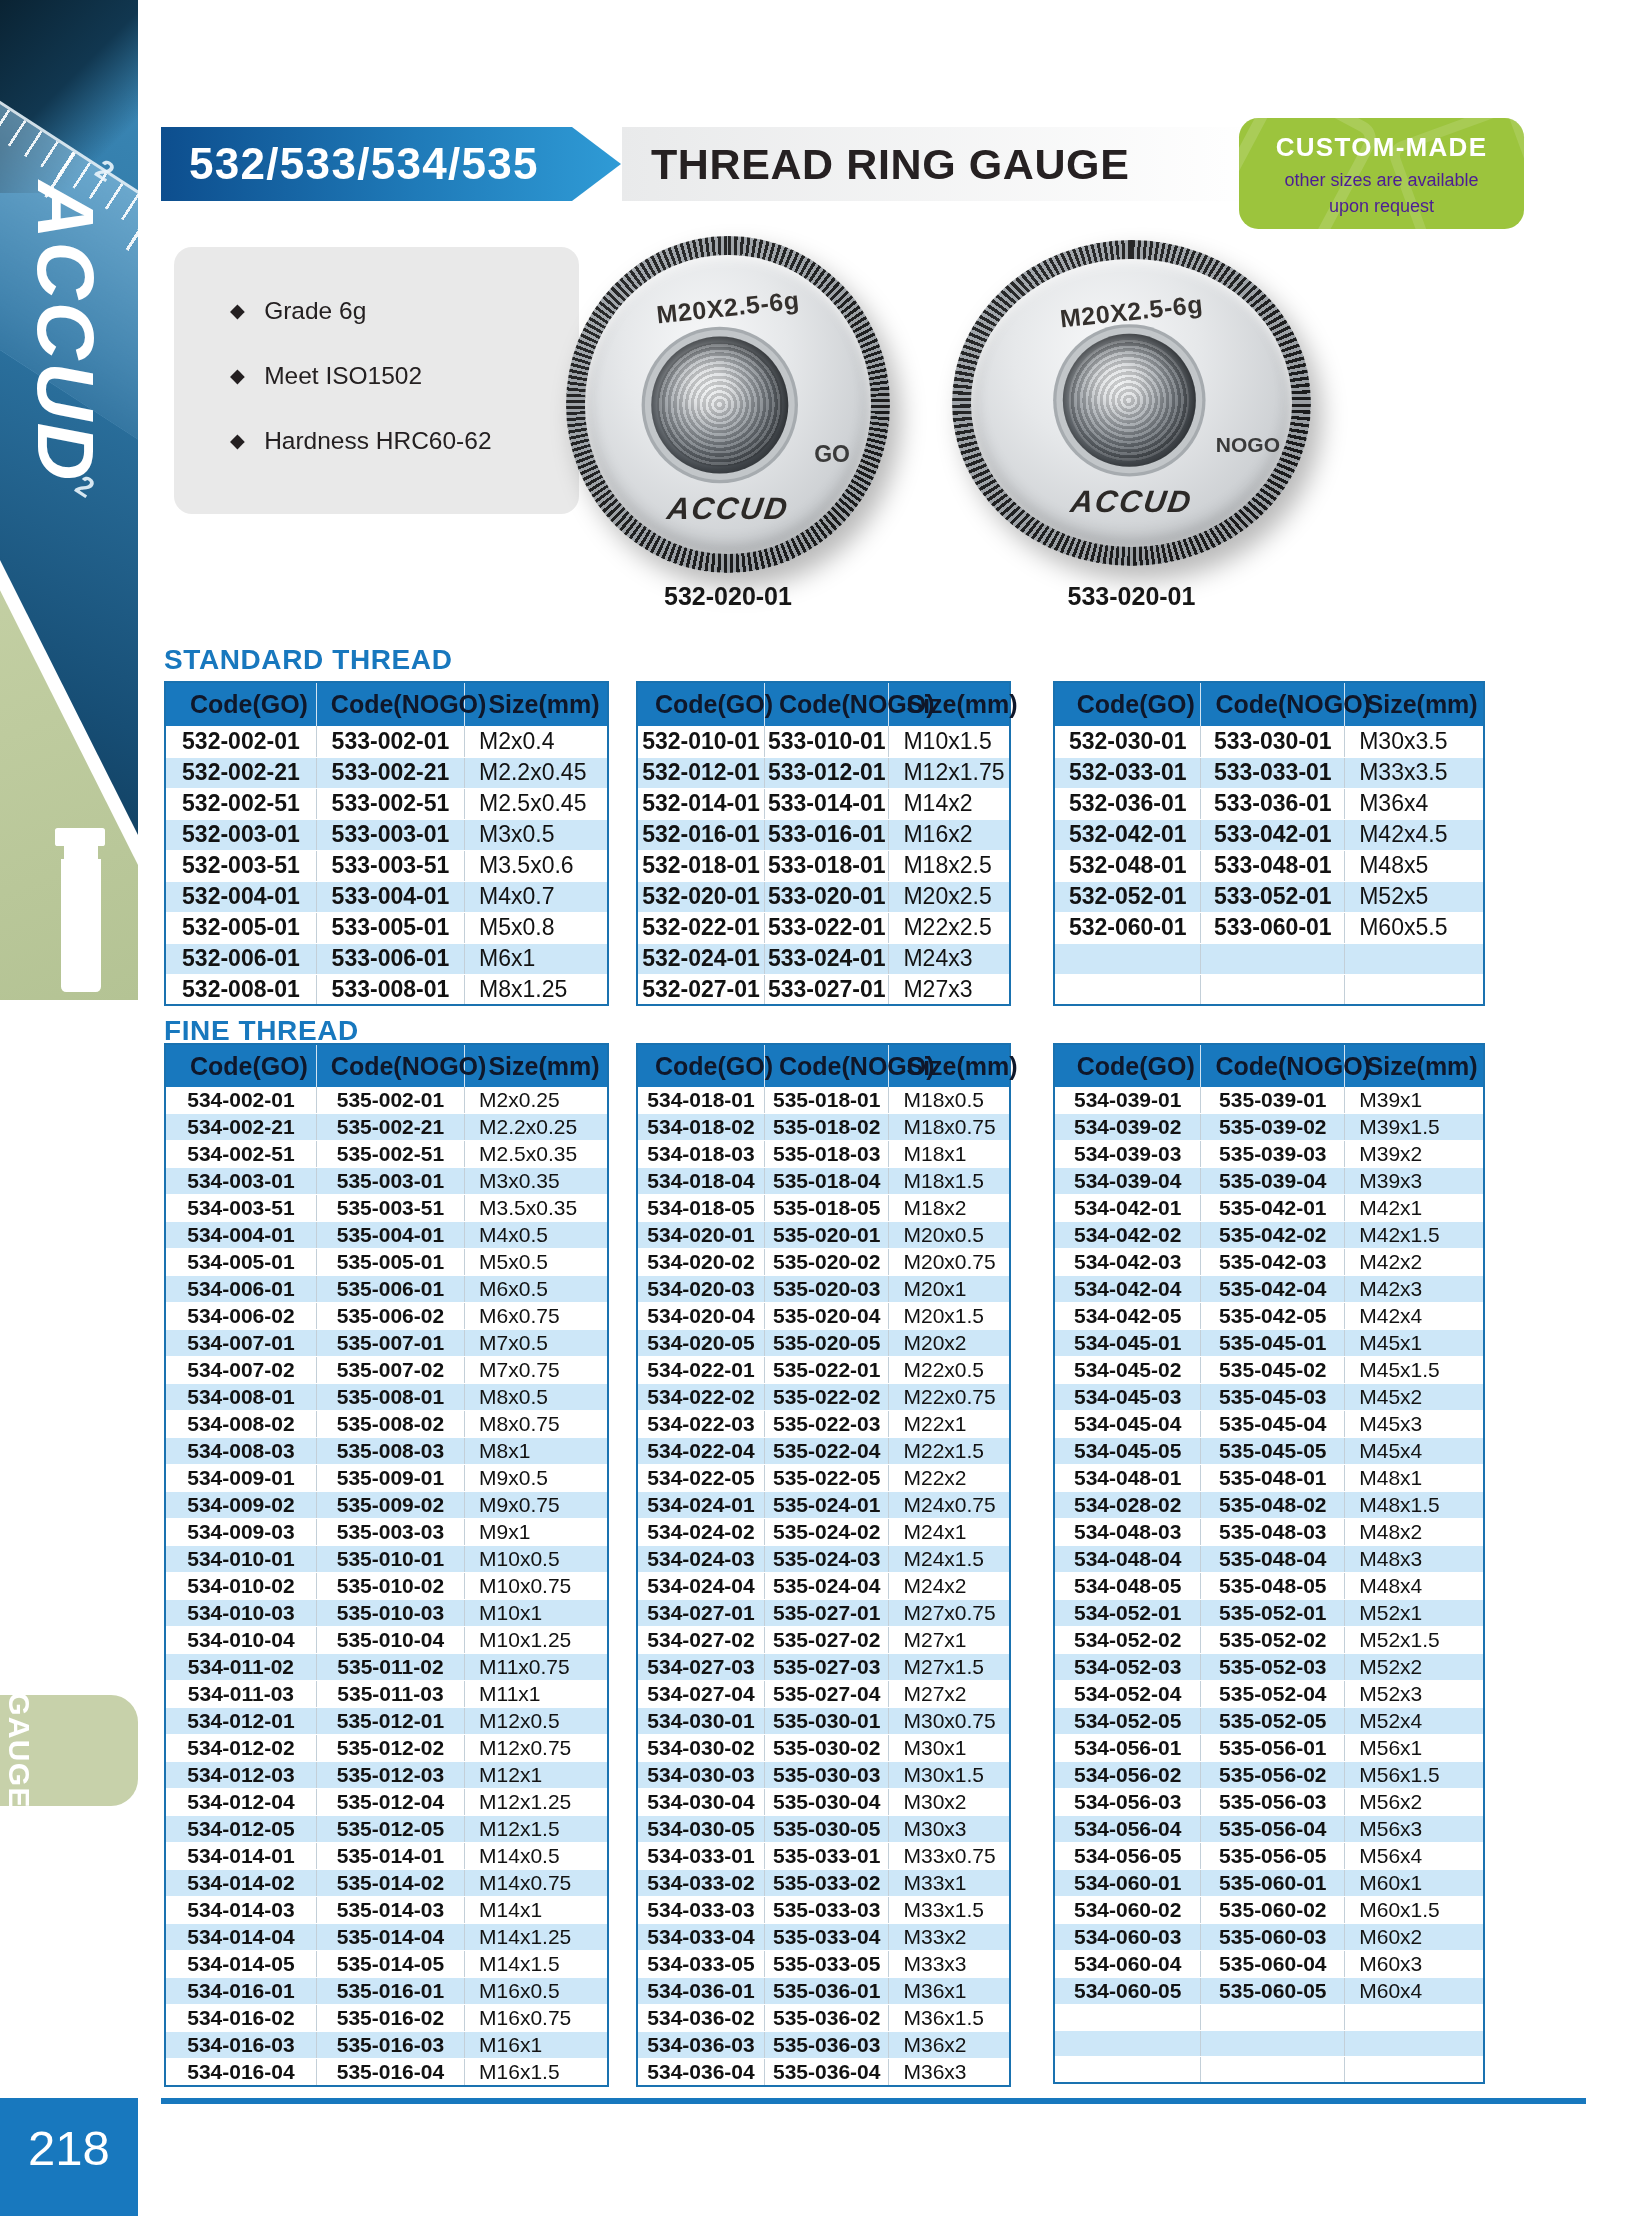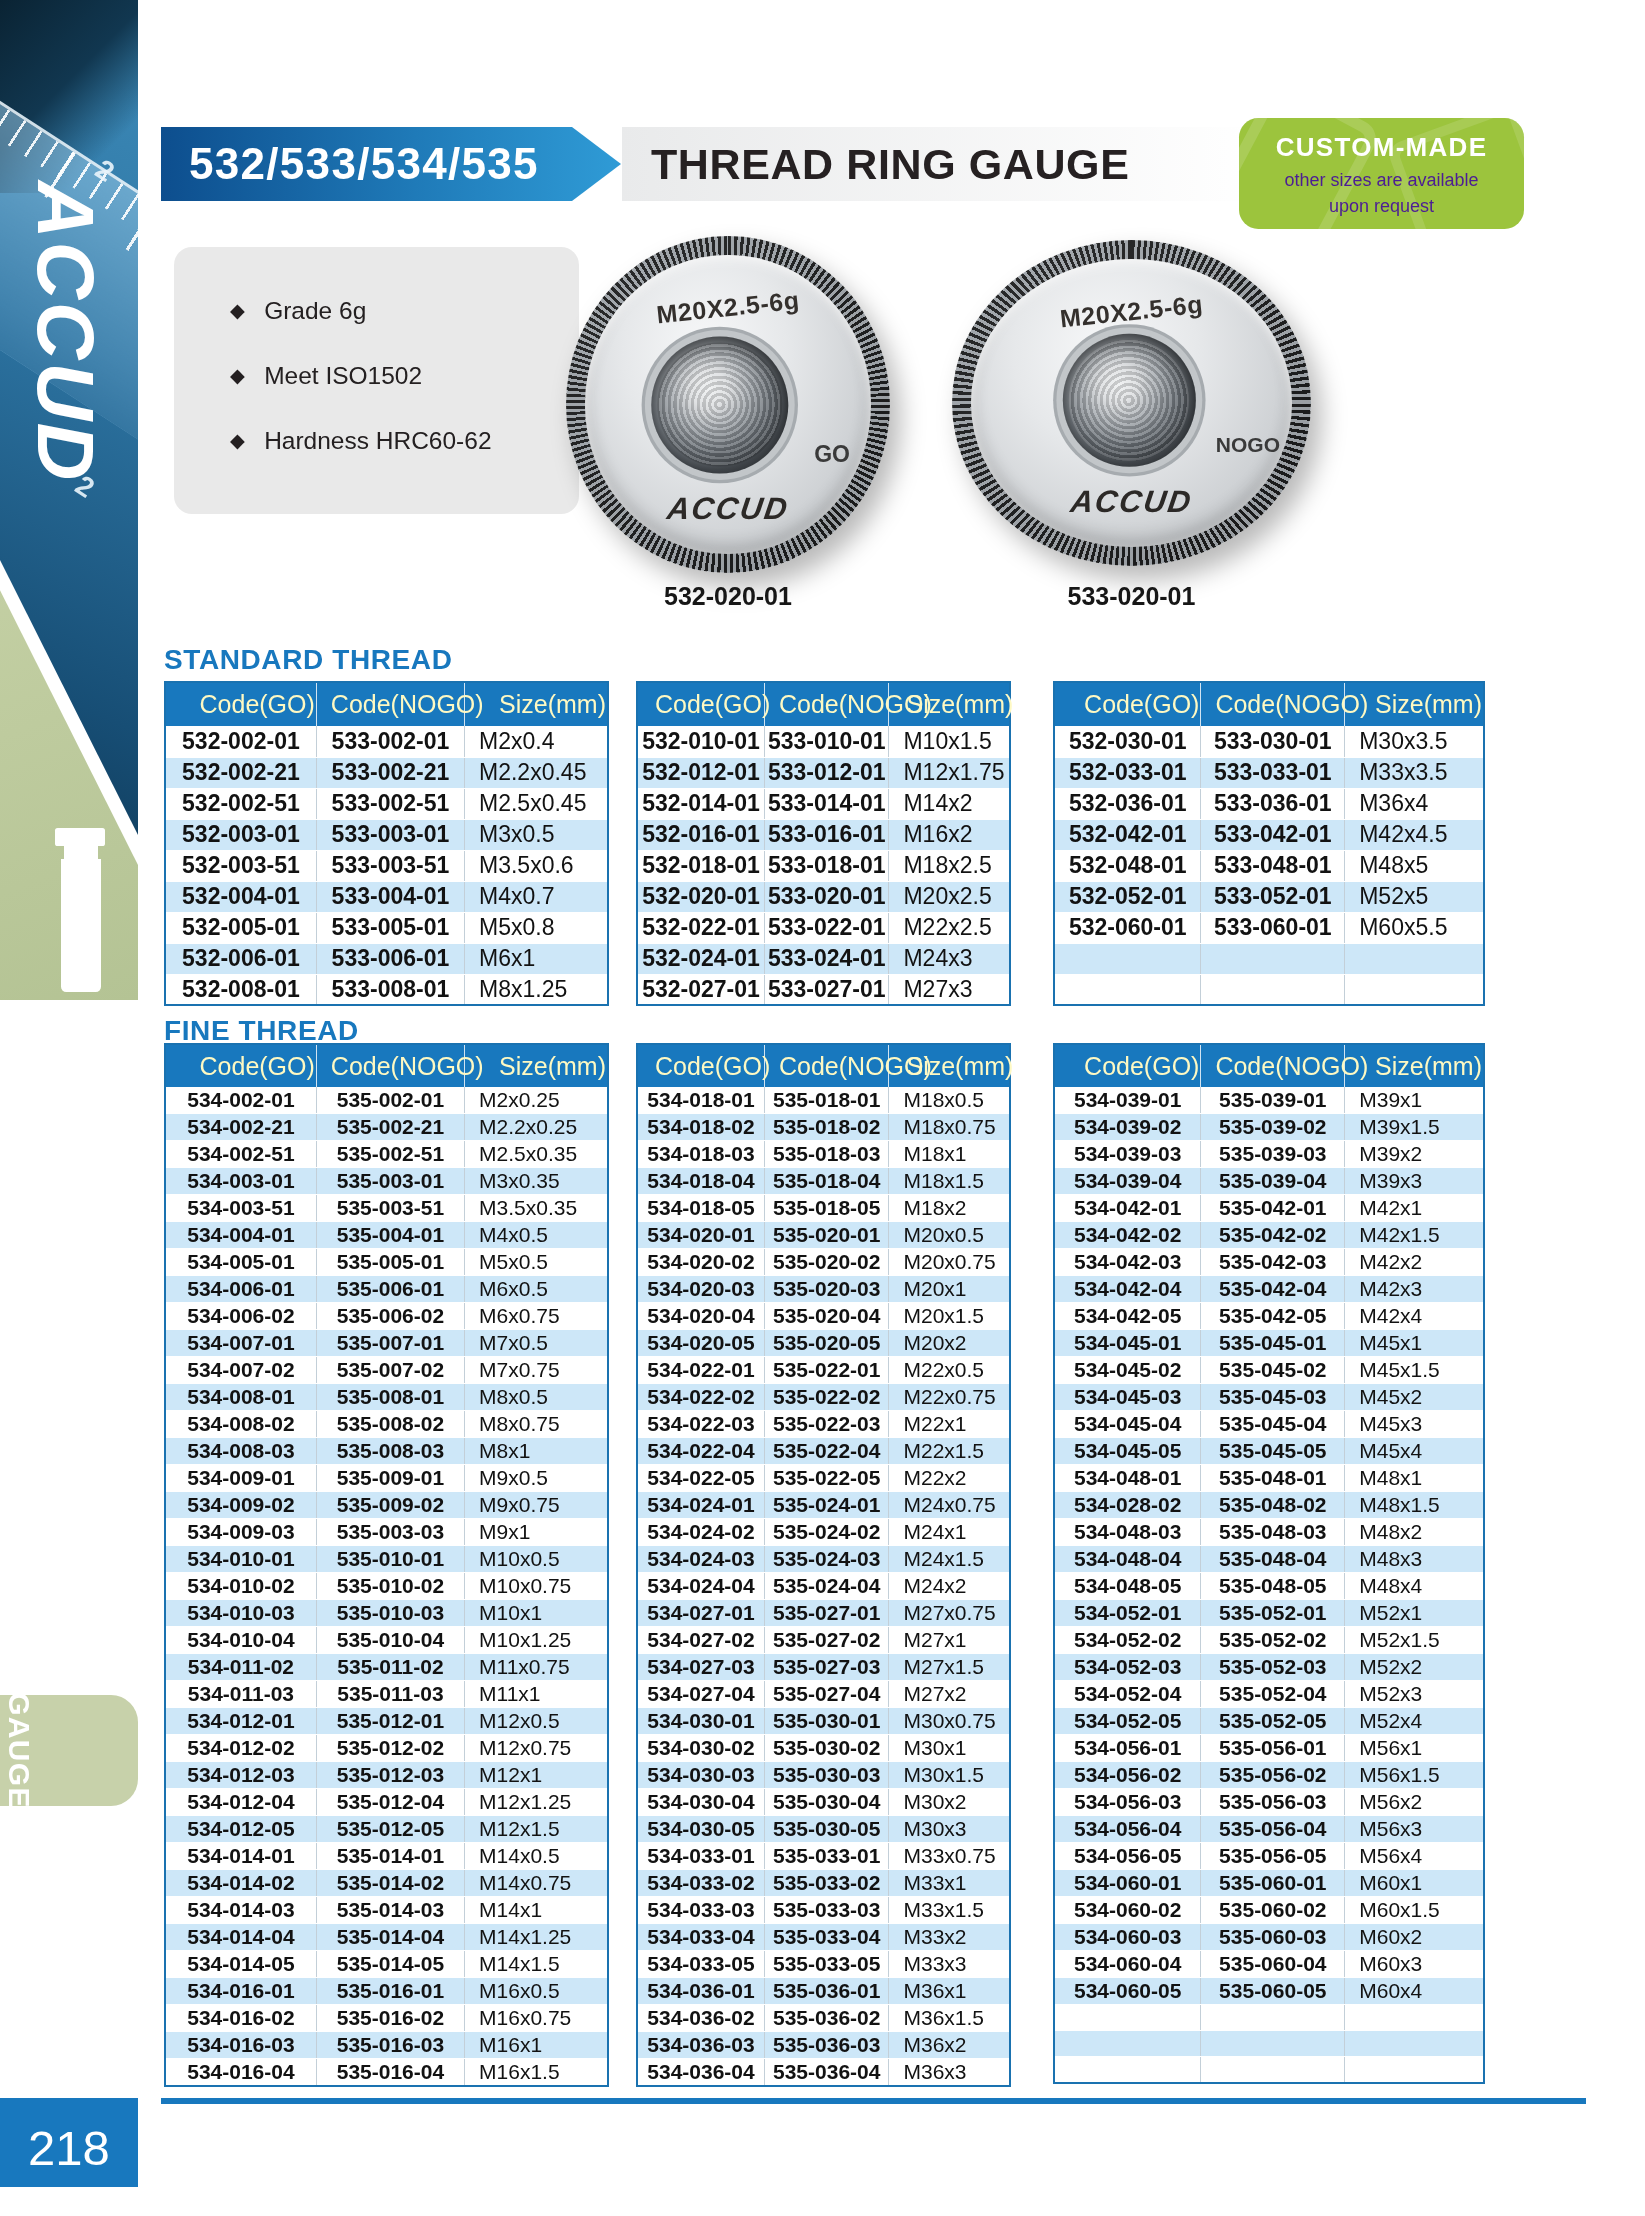--- a/index.html
+++ b/index.html
@@ -32,21 +32,21 @@
   .gi{position:absolute;}
   .gi div{position:absolute;background:#fff;}
   .gi-cap{left:55px;top:828px;width:50px;height:18px;border-radius:2.6px;}
   .gi-neck{left:64px;top:846px;width:34px;height:13px;}
   .gi-stem{left:61px;top:859px;width:40px;height:133px;border-radius:0 0 5.2px 5.2px;}
   .sb-tab{position:absolute;left:0;top:1695px;width:138px;height:111px;
     background:#c7d1aa;border-radius:0 27px 27px 0;}
   .sb-tab span{position:absolute;left:-76px;top:40px;width:193px;height:31px;
     transform:rotate(90deg);text-align:center;color:#ffffff;
     font-size:30px;font-weight:bold;letter-spacing:1.3px;}
-  .pageno{position:absolute;left:0;top:2098px;width:138px;height:89px;background:#1878be;}
+  .pageno{position:absolute;left:0;top:2098px;width:138px;height:119px;background:#1878be;}
   .pageno span{display:block;text-align:center;margin-top:22px;color:#fff;font-size:49px;}
 
   
   .banner{position:absolute;left:161px;top:127px;width:460px;height:74px;
     background:linear-gradient(90deg,#0d4e8e 0%,#1f7ab8 55%,#2f9bd6 100%);
     clip-path:polygon(0 0,411px 0,460px 37px,411px 74px,0 74px);}
   .banner span{display:block;padding-left:28px;line-height:74px;color:#fff;
     font-size:44px;font-weight:bold;letter-spacing:1.3px;}
   .titleband{position:absolute;left:622px;top:127px;width:709px;height:74px;
     background:linear-gradient(90deg,#e9eaeb 0%,rgba(255,255,255,0) 90%);}
@@ -86,21 +86,21 @@
     font-size:25px;font-weight:bold;color:#34302d;transform:rotate(-6deg);letter-spacing:0.6px;}
   .ring .side{position:absolute;font-size:23px;font-weight:600;color:#3a3a3a;}
   .ring .brand{position:absolute;left:0;bottom:46px;width:100%;text-align:center;
     font-size:31px;font-weight:800;font-style:italic;color:#2c2927;letter-spacing:1.9px;transform:skewX(-8deg);}
   .ringlabel{position:absolute;text-align:center;font-size:25px;font-weight:bold;color:#161616;}
 
   
   .seclabel{position:absolute;color:#1878be;font-size:28px;font-weight:bold;letter-spacing:0.6px;}
   table.tbl{position:absolute;border-collapse:collapse;table-layout:fixed;
     border:2.6px solid #1a72b0;background:#fff;}
-  .tbl th{background:#1878be;color:#fef9c3;text-align:right;font-weight:normal;}
+  .tbl th{background:#1878be;color:#0f172a;text-align:center;font-weight:bold;}
   .tbl th+th{border-left:1.9px solid #d2e4f2;}
   .tbl td{background:#ffffff;border-bottom:1.3px solid #ffffff;color:#121212;overflow:hidden;white-space:nowrap;}
   .tbl td+td{border-left:1.3px solid #c3cfd8;}
   .tbl tr.alt td{background:#cde7f8;}
   .tbl td.c{font-weight:bold;text-align:center;}
   .tbl td.s{text-align:left;padding-left:14px;font-weight:400;}
   .tbl th:nth-child(1){width:34%;padding-left:17px;}
   .tbl th:nth-child(2){width:34%;padding-left:14px;}
   .tbl th:nth-child(3){width:32%;padding-left:17px;}
   table.std th{height:41px;font-size:25px;}

